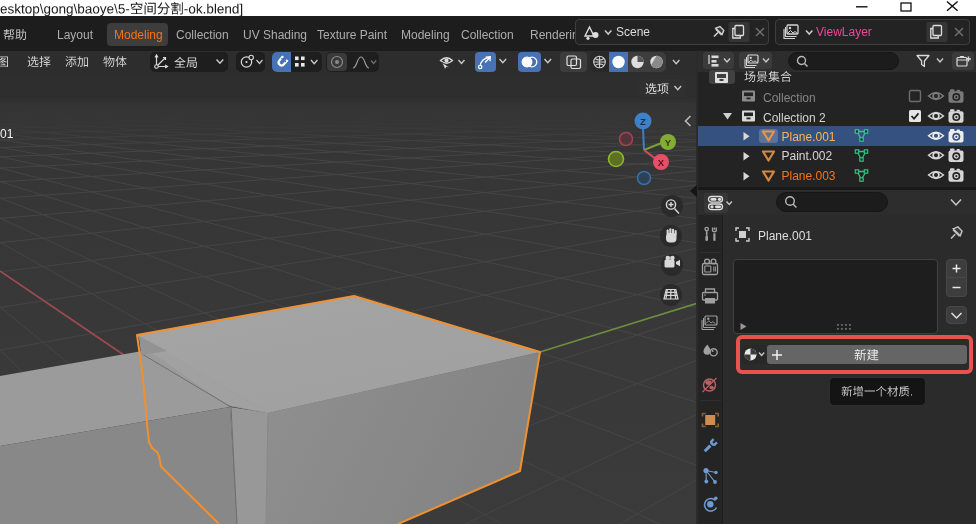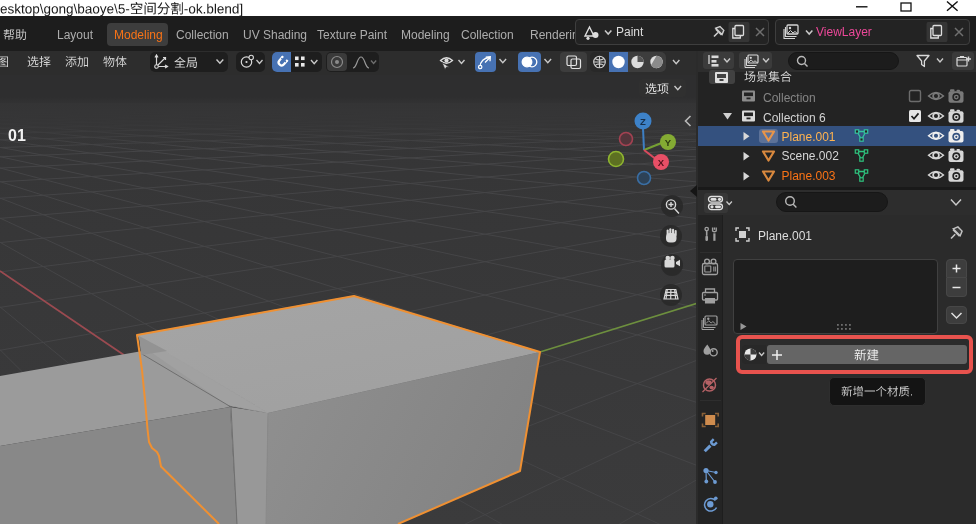--- a/index.html
+++ b/index.html
@@ -38,21 +38,21 @@
   <div class="tx" style="left:461px;top:13px">Collection</div>
   <div class="tx" style="left:530px;top:13px">Rendering</div>
 
   <div class="ab" style="left:575px;top:3px;width:194px;height:26px;background:#232323;border:1px solid #3e3e3e;border-radius:4px"></div>
   <svg class="ab" style="left:579px;top:6px" width="34" height="20" viewBox="0 0 34 20">
     <path d="M6 14 L10.5 5 L15 14 Z" fill="none" stroke="#ddd" stroke-width="1.4"></path>
     <circle cx="16.5" cy="13" r="3" fill="#ddd"></circle>
     <circle cx="9" cy="16.3" r="1.6" fill="#ddd"></circle>
     <path d="M26 8.5l3.2 3.6 3.2-3.6" fill="none" stroke="#c9c9c9" stroke-width="1.5"></path>
   </svg>
-  <div class="tx" style="left:616px;top:10px;color:#dcdcdc">Paint</div>
+  <div class="tx" style="left:616px;top:10px;color:#dcdcdc">Scene</div>
   <svg class="ab" style="left:708px;top:6px" width="62" height="20" viewBox="0 0 62 20">
     <g stroke="#cfcfcf" stroke-width="1.4" fill="none">
       <path d="M6 14.5l4-4" stroke-width="1.6"></path>
       <path d="M7.5 7l6 6m-5.8-6.8l4.3-1.7 3.8 3.8-1.7 4.3z" fill="#3a3a3a"></path>
     </g>
     <rect x="20.5" y="-0.5" width="21" height="21" fill="#353535" rx="3"></rect>
     <g stroke="#dedede" stroke-width="1.3" fill="none">
       <rect x="27" y="3.5" width="8.5" height="10" rx="1"></rect>
       <path d="M27 6.5h-2.2v9.5h7.5v-2.3"></path>
     </g>
@@ -265,21 +265,21 @@
 
   <div class="ab" style="left:639px;top:4px;width:47px;height:18px;background:#303030;border-radius:4px"></div>
   <div class="ab" style="left:645px;top:7px">
       <svg width="24.0" height="13.9" viewBox="0 -11.04 24.0 13.92" style="display:block">
         <path d="M0.7 -9.2C1.4 -8.6 2.2 -7.8 2.6 -7.2L3.3 -7.7C3 -8.3 2.1 -9.1 1.4 -9.7ZM5.4 -9.7C5.1 -8.7 4.6 -7.6 3.9 -6.9C4.1 -6.8 4.5 -6.5 4.7 -6.4C5 -6.7 5.2 -7.2 5.5 -7.6H7.2V-5.9H3.8V-5.1H6C5.8 -3.5 5.3 -2.4 3.5 -1.7C3.7 -1.6 4 -1.2 4.1 -1C6.1 -1.8 6.7 -3.2 6.9 -5.1H8.1V-2.3C8.1 -1.4 8.4 -1.1 9.3 -1.1C9.4 -1.1 10.2 -1.1 10.4 -1.1C11.2 -1.1 11.4 -1.5 11.5 -3C11.3 -3.1 10.9 -3.2 10.7 -3.4C10.7 -2.1 10.6 -2 10.3 -2C10.2 -2 9.5 -2 9.4 -2C9.1 -2 9 -2 9 -2.3V-5.1H11.4V-5.9H8.1V-7.6H10.9V-8.4H8.1V-10H7.2V-8.4H5.8C6 -8.8 6.1 -9.2 6.2 -9.5ZM3 -5.5H0.7V-4.6H2.1V-1C1.6 -0.8 1.1 -0.3 0.5 0.2L1.1 1C1.8 0.2 2.5 -0.4 2.9 -0.4C3.2 -0.4 3.6 -0.1 4 0.2C4.8 0.7 5.8 0.8 7.2 0.8C8.4 0.8 10.4 0.8 11.3 0.7C11.4 0.4 11.5 -0 11.6 -0.2C10.4 -0.1 8.6 -0 7.2 -0C5.9 -0 4.9 -0.1 4.2 -0.6C3.6 -0.9 3.3 -1.2 3 -1.2Z M19.4 -6V-3.5C19.4 -2.2 19.1 -0.7 15.8 0.2C16 0.4 16.3 0.7 16.4 0.9C19.8 -0.1 20.3 -1.9 20.3 -3.5V-6ZM20.3 -1.1C21.2 -0.5 22.4 0.4 22.9 0.9L23.5 0.3C23 -0.3 21.8 -1.1 20.8 -1.7ZM12.3 -2.2 12.6 -1.3C13.7 -1.6 15.1 -2.1 16.5 -2.6L16.4 -3.4L15 -3V-7.8H16.4V-8.7H12.6V-7.8H14.1V-2.7ZM17 -7.5V-1.8H17.9V-6.7H21.8V-1.9H22.7V-7.5H19.9C20 -7.9 20.2 -8.3 20.4 -8.7H23.5V-9.6H16.6V-8.7H19.4C19.2 -8.3 19.1 -7.9 18.9 -7.5Z" fill="#e3e3e3"></path>
       </svg>
     </div>
   <svg class="ab" style="left:673px;top:10px" width="10" height="8" viewBox="0 0 10 8">
       <path d="M1.5 1l3.3 3.6L8.1 1" fill="none" stroke="#c9c9c9" stroke-width="1.4"></path>
     </svg>
-  <div class="tx" style="left:8px;top:53px;color:#f2f2f2;font-size:16px;font-weight:bold">01</div>
+  <div class="tx" style="left:0px;top:53px;color:#f2f2f2;font-size:12px;font-weight:normal">01</div>
   <svg class="ab" style="left:683px;top:39px" width="10" height="14" viewBox="0 0 10 14">
       <path d="M7.5 2L2.5 7l5 5" fill="none" stroke="#b9b9b9" stroke-width="1.6"></path>
     </svg>
 
   <svg class="ab" style="left:600px;top:30px" width="92" height="280" viewBox="0 0 92 280">
     <g stroke-width="2" fill="none">
       <path d="M43 23L44 45" stroke="#3d7fc4"></path>
       <path d="M44 45L64 37" stroke="#76a033"></path>
       <path d="M44 45L57 55" stroke="#d94a5e"></path>
     </g>
@@ -386,21 +386,21 @@
   </svg>
   <div class="tx" style="left:65px;top:40.5px;color:#858585">Collection</div>
   <svg class="ab" style="left:24px;top:60px" width="11" height="10" viewBox="0 0 11 10">
       <path d="M1 2h9L5.5 8.5z" fill="#d0d0d0"></path>
     </svg>
   <svg class="ab" style="left:42px;top:58px" width="17" height="14" viewBox="0 0 17 14">
     <rect x="2" y="1.5" width="13" height="11" rx="1" fill="#dadada"></rect>
     <rect x="4" y="3.5" width="9" height="3.6" fill="#232323"></rect>
     <rect x="6.5" y="8.5" width="4" height="1.8" fill="#232323"></rect>
   </svg>
-  <div class="tx" style="left:65px;top:60.5px;color:#d4d4d4">Collection 6</div>
+  <div class="tx" style="left:65px;top:60.5px;color:#d4d4d4">Collection 2</div>
 
   <svg class="ab" style="left:44px;top:80px" width="9" height="10" viewBox="0 0 9 10">
       <path d="M1.5 1l6 4.2-6 4.2z" fill="#d8d8d8"></path>
     </svg>
   <div class="ab" style="left:61px;top:77.5px;width:19px;height:14.5px;background:#5d7298;border-radius:3px"></div>
   <svg class="ab" style="left:63px;top:78px" width="15" height="14" viewBox="0 0 15 14">
     <path d="M2 2.5h11L7.5 11.5z" fill="none" stroke="#e8954a" stroke-width="2.2" stroke-linejoin="round"></path>
   </svg>
   <div class="tx" style="left:83.5px;top:79.5px;color:#ffb34f">Plane.001</div>
   <svg class="ab" style="left:156px;top:77px" width="15" height="15" viewBox="0 0 15 15">
@@ -408,21 +408,21 @@
     <rect x="1.3" y="1.8" width="3.4" height="3.4" fill="#232323" stroke="#35c4a0" stroke-width="1.2"></rect>
     <rect x="10.3" y="1.8" width="3.4" height="3.4" fill="#232323" stroke="#35c4a0" stroke-width="1.2"></rect>
     <rect x="5.8" y="9.8" width="3.4" height="3.4" fill="#232323" stroke="#35c4a0" stroke-width="1.2"></rect>
   </svg>
   <svg class="ab" style="left:44px;top:99.5px" width="9" height="10" viewBox="0 0 9 10">
       <path d="M1.5 1l6 4.2-6 4.2z" fill="#d8d8d8"></path>
     </svg>
   <svg class="ab" style="left:63px;top:97.5px" width="15" height="14" viewBox="0 0 15 14">
     <path d="M2 2.5h11L7.5 11.5z" fill="none" stroke="#d8883e" stroke-width="2.2" stroke-linejoin="round"></path>
   </svg>
-  <div class="tx" style="left:83.5px;top:99px;color:#d6d6d6">Scene.002</div>
+  <div class="tx" style="left:83.5px;top:99px;color:#d6d6d6">Paint.002</div>
   <svg class="ab" style="left:156px;top:96.5px" width="15" height="15" viewBox="0 0 15 15">
     <path d="M3 3.5L12 3.5 7.5 11.5z" fill="none" stroke="#2ec27e" stroke-width="1.3"></path>
     <rect x="1.3" y="1.8" width="3.4" height="3.4" fill="#232323" stroke="#2ec27e" stroke-width="1.2"></rect>
     <rect x="10.3" y="1.8" width="3.4" height="3.4" fill="#232323" stroke="#2ec27e" stroke-width="1.2"></rect>
     <rect x="5.8" y="9.8" width="3.4" height="3.4" fill="#232323" stroke="#2ec27e" stroke-width="1.2"></rect>
   </svg>
   <svg class="ab" style="left:44px;top:119.5px" width="9" height="10" viewBox="0 0 9 10">
       <path d="M1.5 1l6 4.2-6 4.2z" fill="#d8d8d8"></path>
     </svg>
   <svg class="ab" style="left:63px;top:117.5px" width="15" height="14" viewBox="0 0 15 14">

